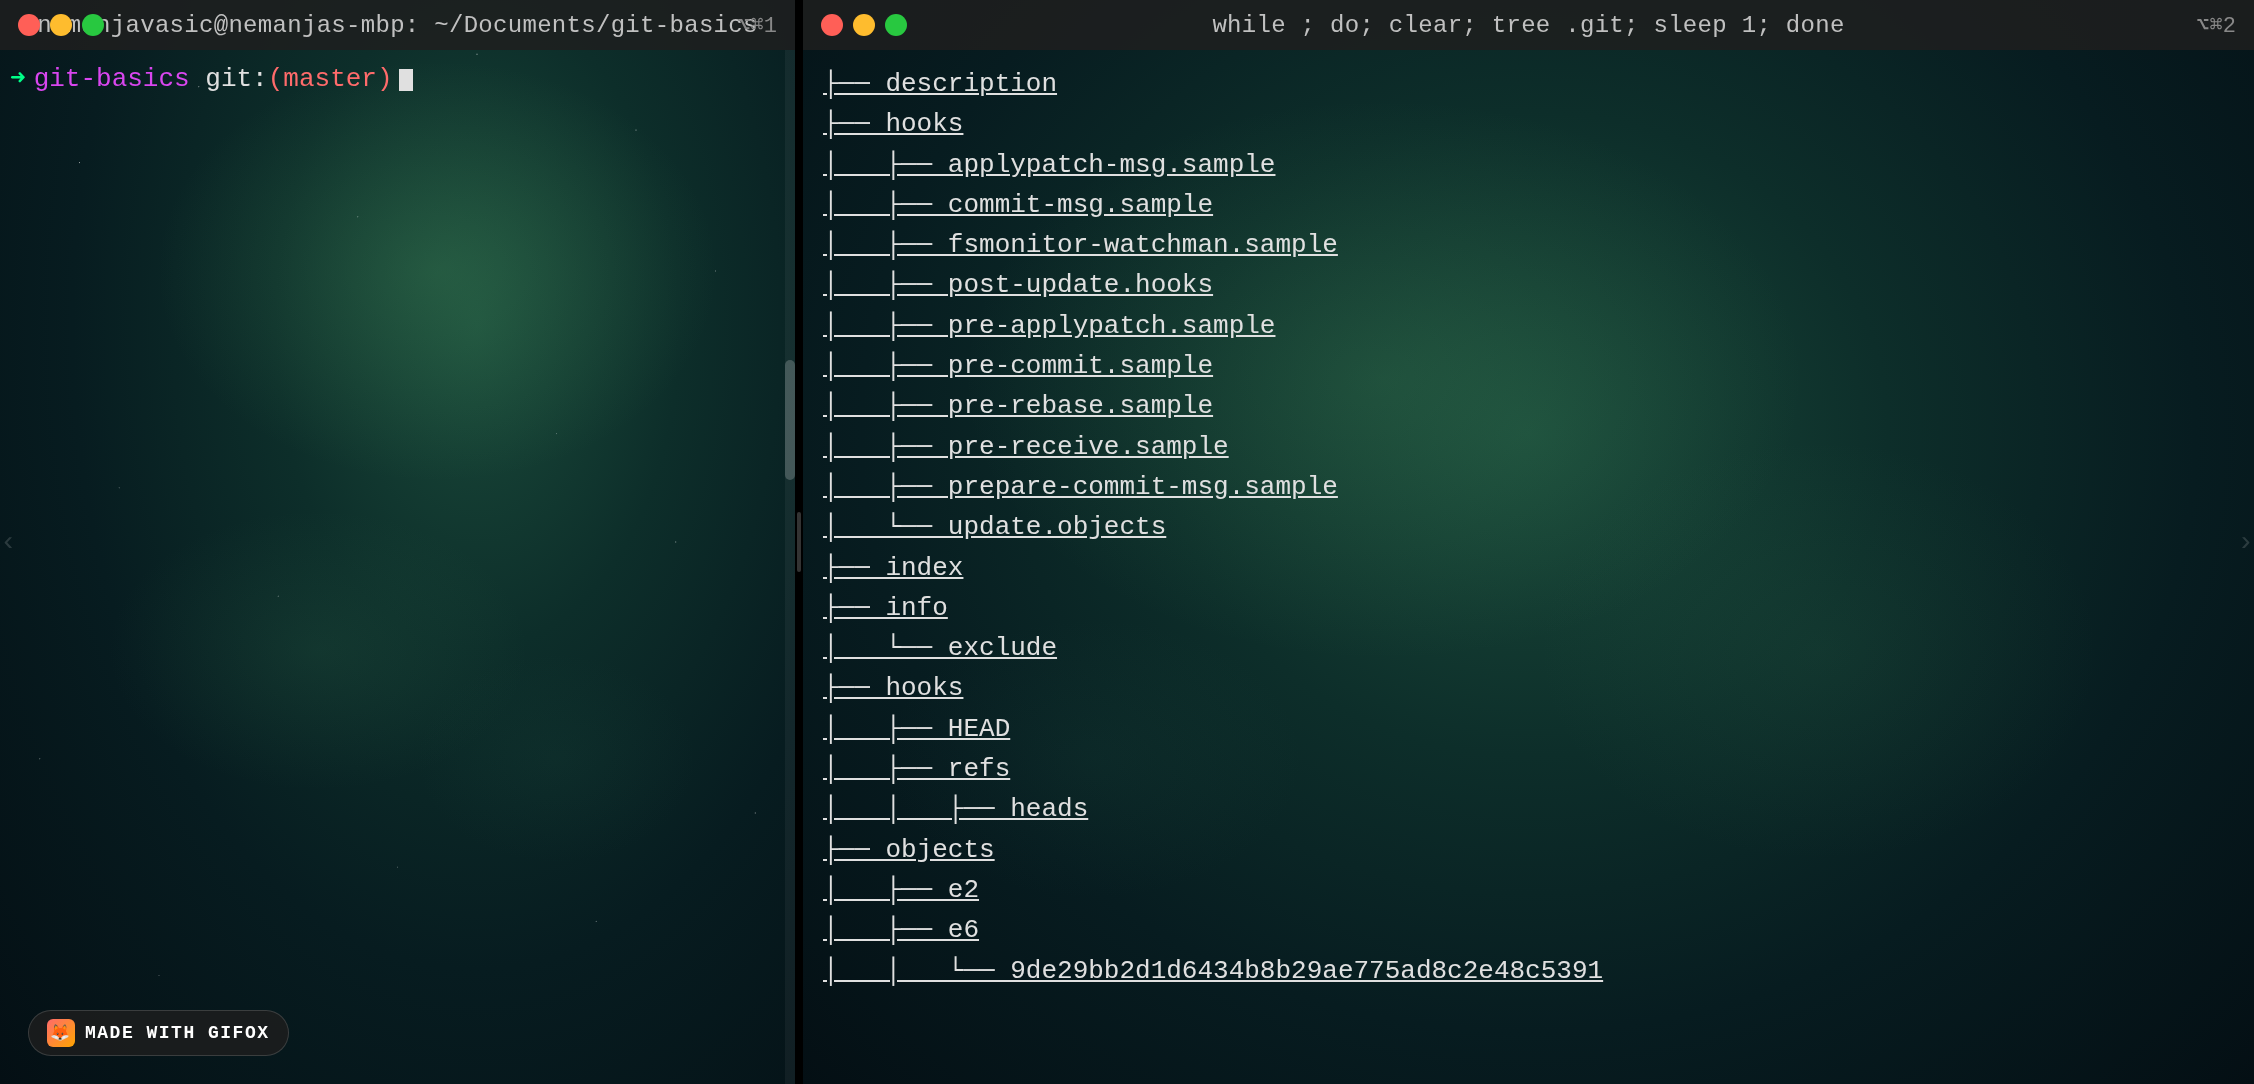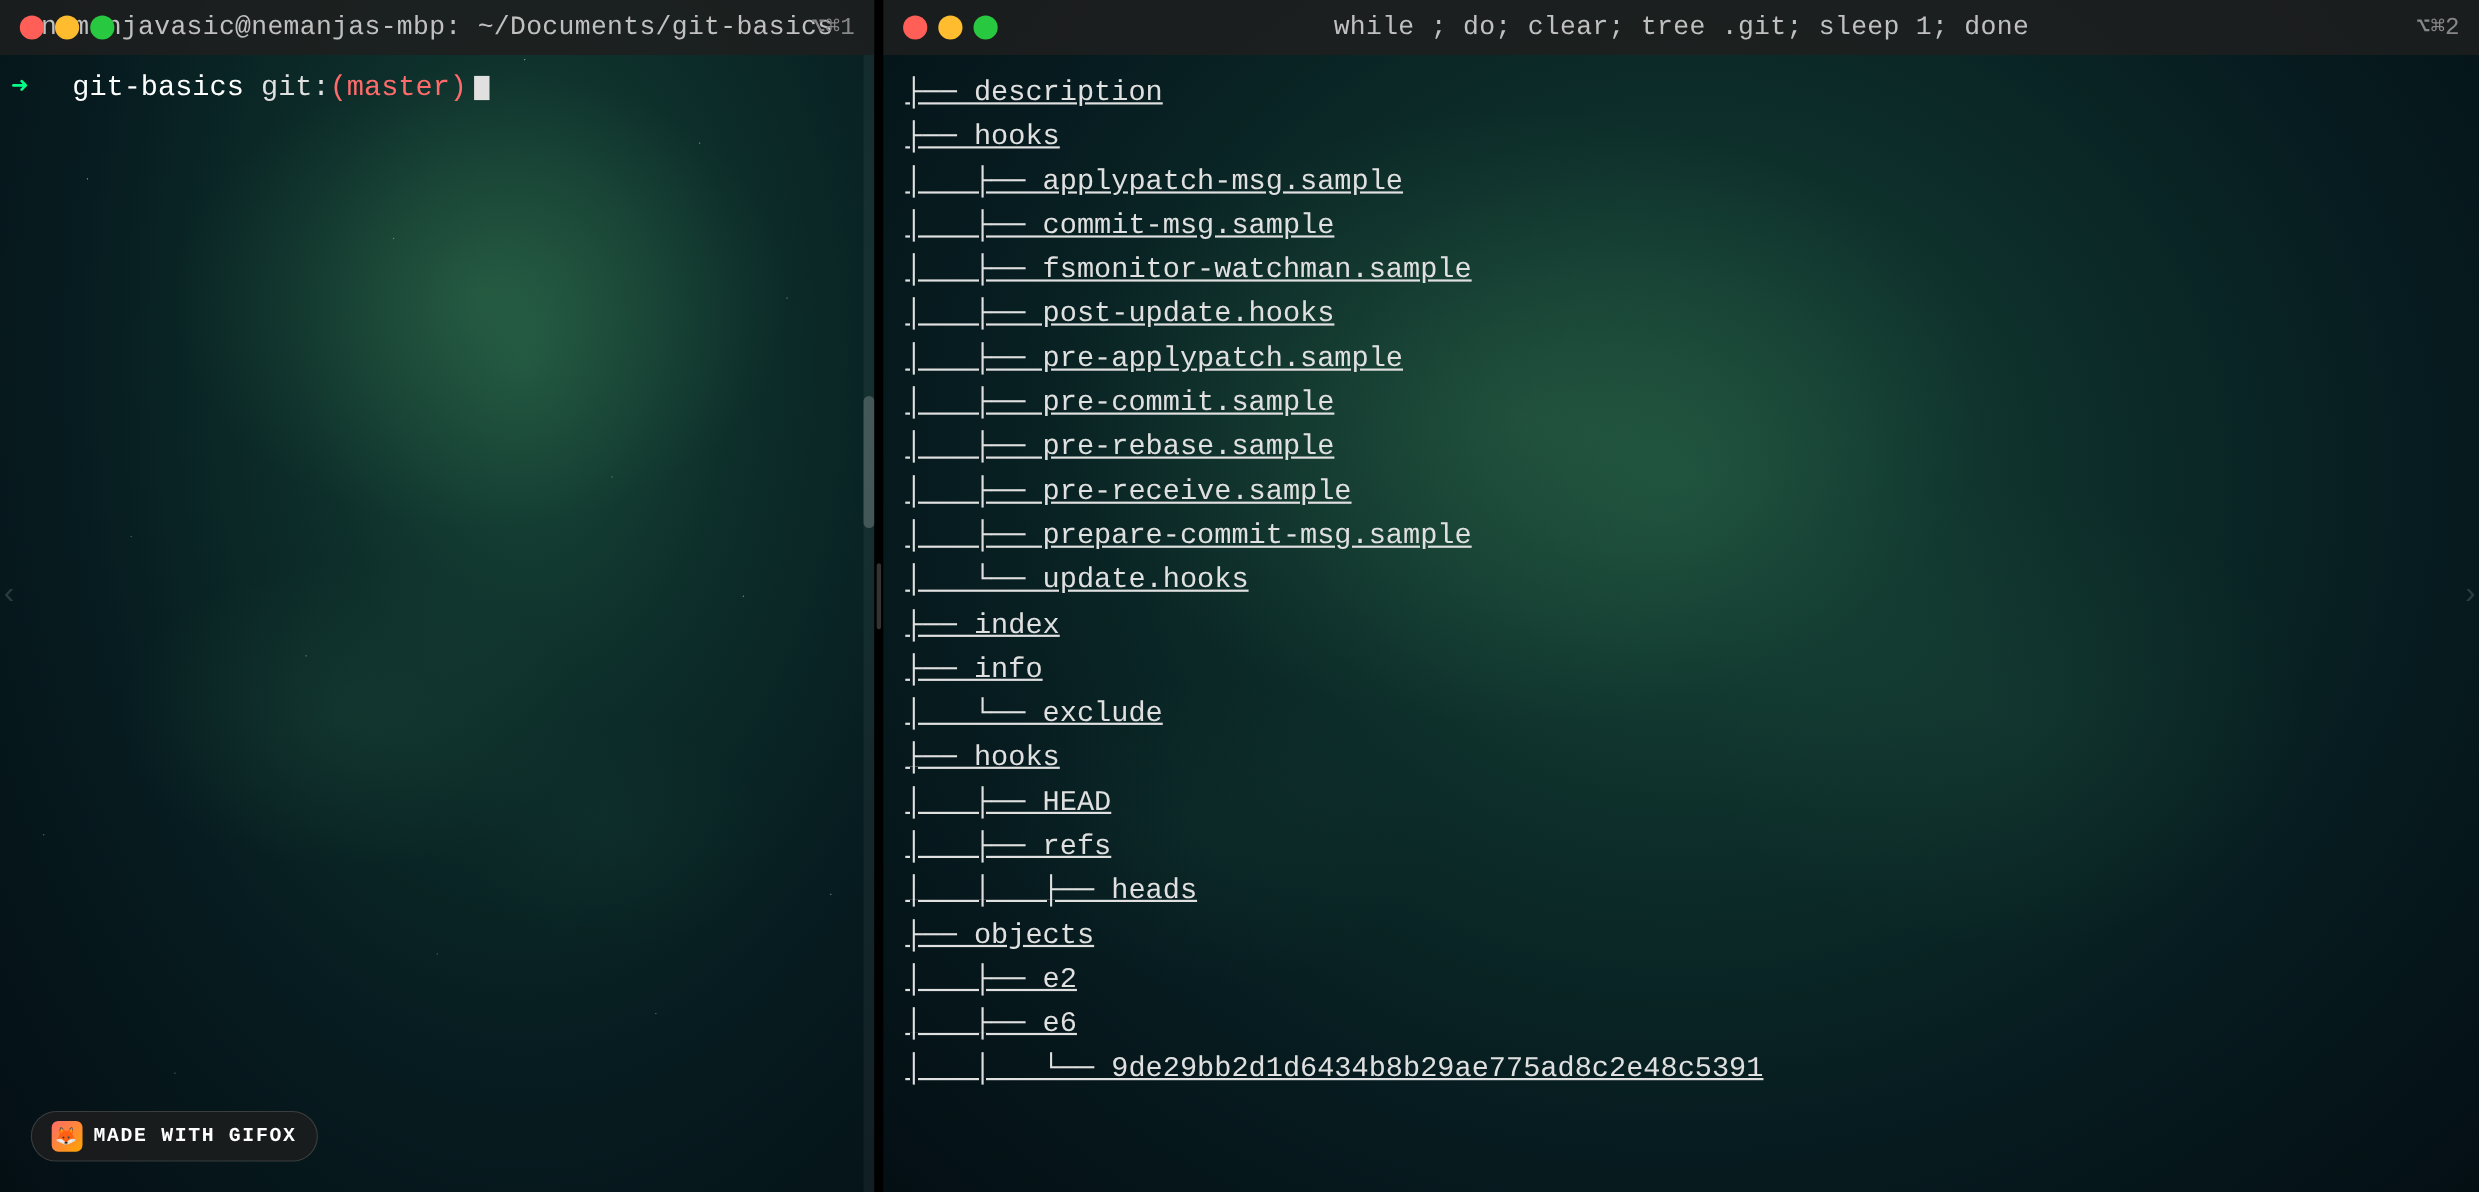--- a/index.html
+++ b/index.html
@@ -122,22 +122,21 @@
       font-size: 26px;
       line-height: 1.5;
     }
 
     .prompt-arrow {
       color: #00ff88;
       margin-right: 8px;
     }
 
     .prompt-dir {
-      color: #ffffff;
-      margin-left: 32px;
+      color: #d946ef;
     }
 
     .prompt-git {
       color: #e0e0e0;
     }
 
     .prompt-git-label {
       color: #e0e0e0;
     }
 
@@ -375,21 +374,21 @@
       <span class="tree-line">├── hooks</span>
       <span class="tree-line">│   ├── applypatch-msg.sample</span>
       <span class="tree-line">│   ├── commit-msg.sample</span>
       <span class="tree-line">│   ├── fsmonitor-watchman.sample</span>
       <span class="tree-line">│   ├── post-update.hooks</span>
       <span class="tree-line">│   ├── pre-applypatch.sample</span>
       <span class="tree-line">│   ├── pre-commit.sample</span>
       <span class="tree-line">│   ├── pre-rebase.sample</span>
       <span class="tree-line">│   ├── pre-receive.sample</span>
       <span class="tree-line">│   ├── prepare-commit-msg.sample</span>
-      <span class="tree-line">│   └── update.hooks</span>
+      <span class="tree-line">│   └── update.objects</span>
       <span class="tree-line">├── index</span>
       <span class="tree-line">├── info</span>
       <span class="tree-line">│   └── exclude</span>
       <span class="tree-line">├── hooks</span>
       <span class="tree-line">│   ├── HEAD</span>
       <span class="tree-line">│   ├── refs</span>
       <span class="tree-line">│   │   ├── heads</span>
       <span class="tree-line">├── objects</span>
       <span class="tree-line">│   ├── e2</span>
       <span class="tree-line">│   ├── e6</span>

